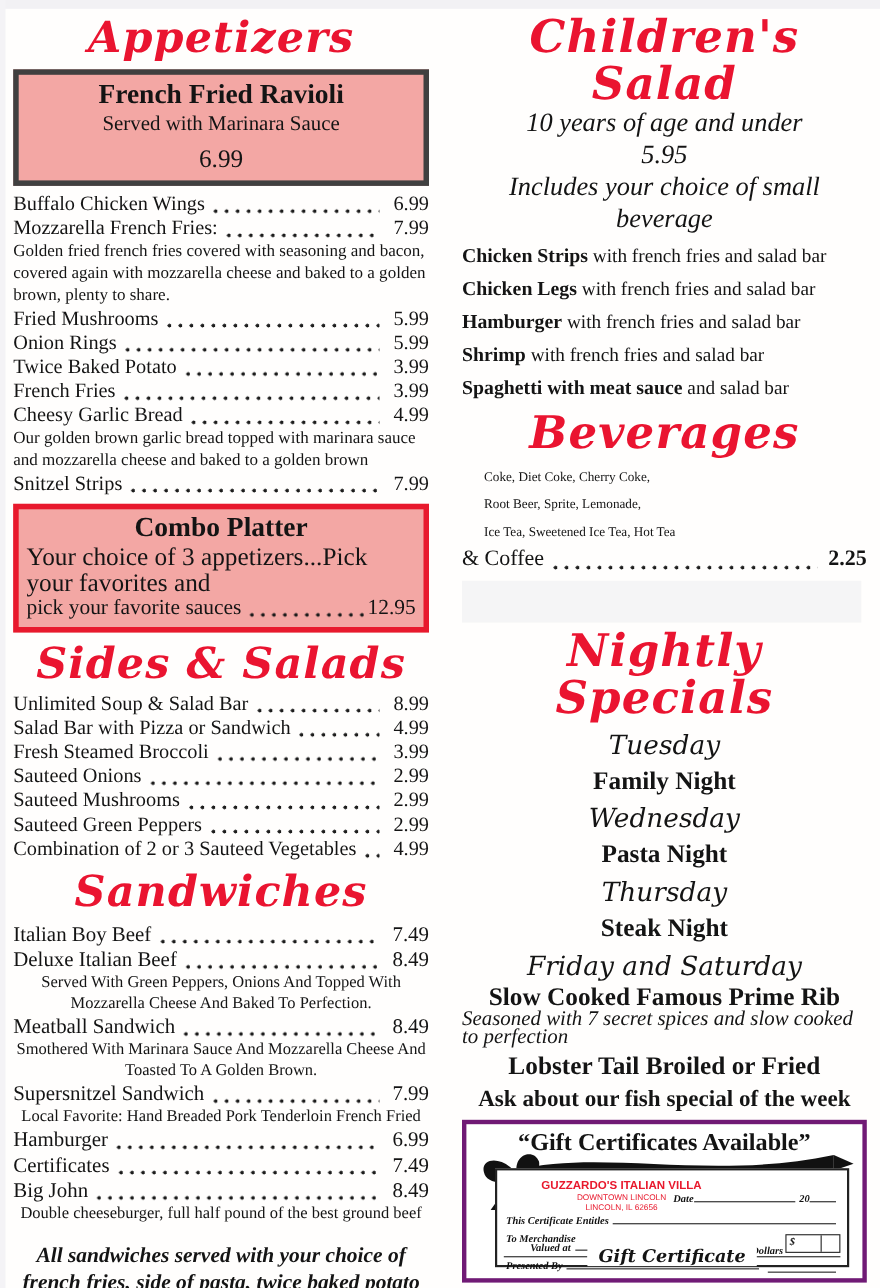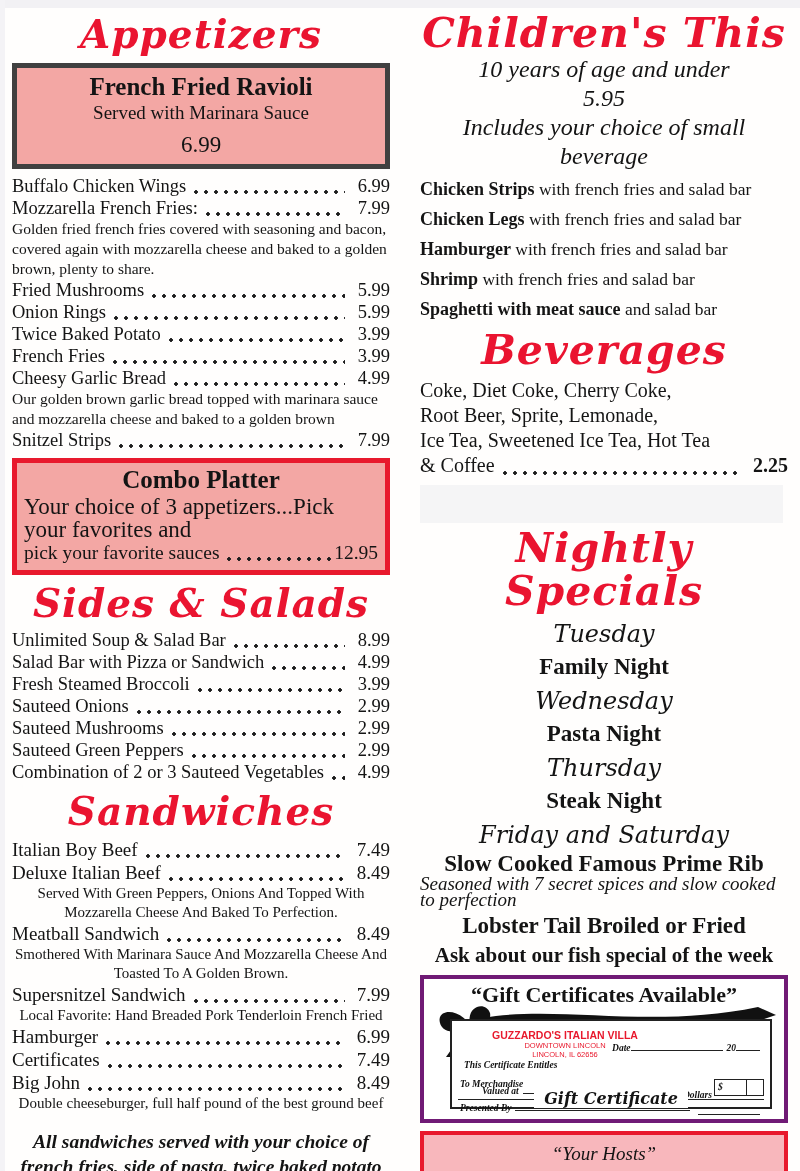--- a/index.html
+++ b/index.html
@@ -72,21 +72,21 @@
   }
 
   
   .children-heading { margin-top:2px; }
   .c-sub { text-align:center; font-style:italic; font-size:24px; line-height:29px; }
   .children-list { margin-top:8px; }
   .c-item { font-size:17.5px; line-height:21px; margin-bottom:9px; }
   .c-item b { font-size:18px; }
 
   .beverages-heading { margin-top:2px; margin-bottom:6px; }
-  .bev-line { font-size:20px; line-height:25px; }
+  .bev-line { font-size:12px; line-height:25px;margin-left:20px; }
   .bev-row { font-size:20px; line-height:25px; }
   .bev-row .pr { font-weight:bold; }
 
   .scan-band { height:38px; background:#f5f5f6; margin-top:7px; width:363px; }
 
   .nightly-heading { margin-top:4px; }
   .special-day {
     font-family:"DejaVu Serif", serif; font-style:italic; text-align:center;
     font-size:24px; line-height:28px; margin-top:7px;
   }
@@ -108,21 +108,21 @@
     border:2px solid #222; background:#fff;
     font-family:"Liberation Serif", serif;
   }
   .cert-name { position:absolute; left:38px; top:8px; width:150px; text-align:center;
     color:#e8192d; font-family:"Liberation Sans", sans-serif; }
   .cert-name .nm1 { font-weight:bold; font-size:10.5px; line-height:12px; }
   .cert-name .nm2 { font-size:7.5px; line-height:9px; }
   .cert-lbl { font-style:italic; font-weight:bold; font-size:9.5px; color:#111; }
   .bl { display:inline-block; border-bottom:1.2px solid #222; height:10px; vertical-align:baseline; }
   .cert-date { position:absolute; right:10px; top:16px; }
-  .cert-entitles { position:absolute; left:8px; top:39px; right:10px; display:flex; align-items:baseline;flex-direction:column; }
+  .cert-entitles { position:absolute; left:8px; top:39px; right:10px; display:flex; align-items:baseline; }
   .cert-entitles .bl { flex:1; margin-left:4px; }
   .cert-merch { position:absolute; left:8px; top:52px; }
   .cert-valued { position:absolute; left:30px; top:63px; right:100px; display:flex; align-items:baseline; }
   .cert-valued .bl { flex:1; margin-left:4px; }
   .cert-dollars { position:absolute; right:58px; top:63px; }
   .dollar-box { position:absolute; right:6px; top:58px; width:50px; height:17px;
     border:1.2px solid #222; display:flex; }
   .dollar-box .cell1 { width:32px; border-right:1.2px solid #222; font-style:italic;
     font-weight:bold; font-size:9.5px; padding:2px 0 0 3px; }
   .cert-presented { position:absolute; left:8px; top:80px; display:flex; align-items:baseline; width:230px; }
@@ -297,21 +297,21 @@
         <span class="pr">8.49</span>
       </div>
       <div class="sandwich-desc">Double cheeseburger, full half pound of the best ground beef</div>
     </div>
 
     <div class="footnote">All sandwiches served with your choice of french fries, side of pasta, twice baked potato or broccoli. You may substitute salad bar for an additional $2.99.</div>
   </div>
 
   <div class="col col-right">
 
-    <div class="script-heading children-heading">Children's This</div>
+    <div class="script-heading children-heading">Children's Salad</div>
     <div class="c-sub">10 years of age and under</div>
     <div class="c-sub">5.95</div>
     <div class="c-sub">Includes your choice of small beverage</div>
 
     <div class="children-list">
       <div class="c-item"><b>Chicken Strips</b><span> with french fries and salad bar</span></div>
       <div class="c-item"><b>Chicken Legs</b><span> with french fries and salad bar</span></div>
       <div class="c-item"><b>Hamburger</b><span> with french fries and salad bar</span></div>
       <div class="c-item"><b>Shrimp</b><span> with french fries and salad bar</span></div>
       <div class="c-item"><b>Spaghetti with meat sauce</b><span> and salad bar</span></div>

